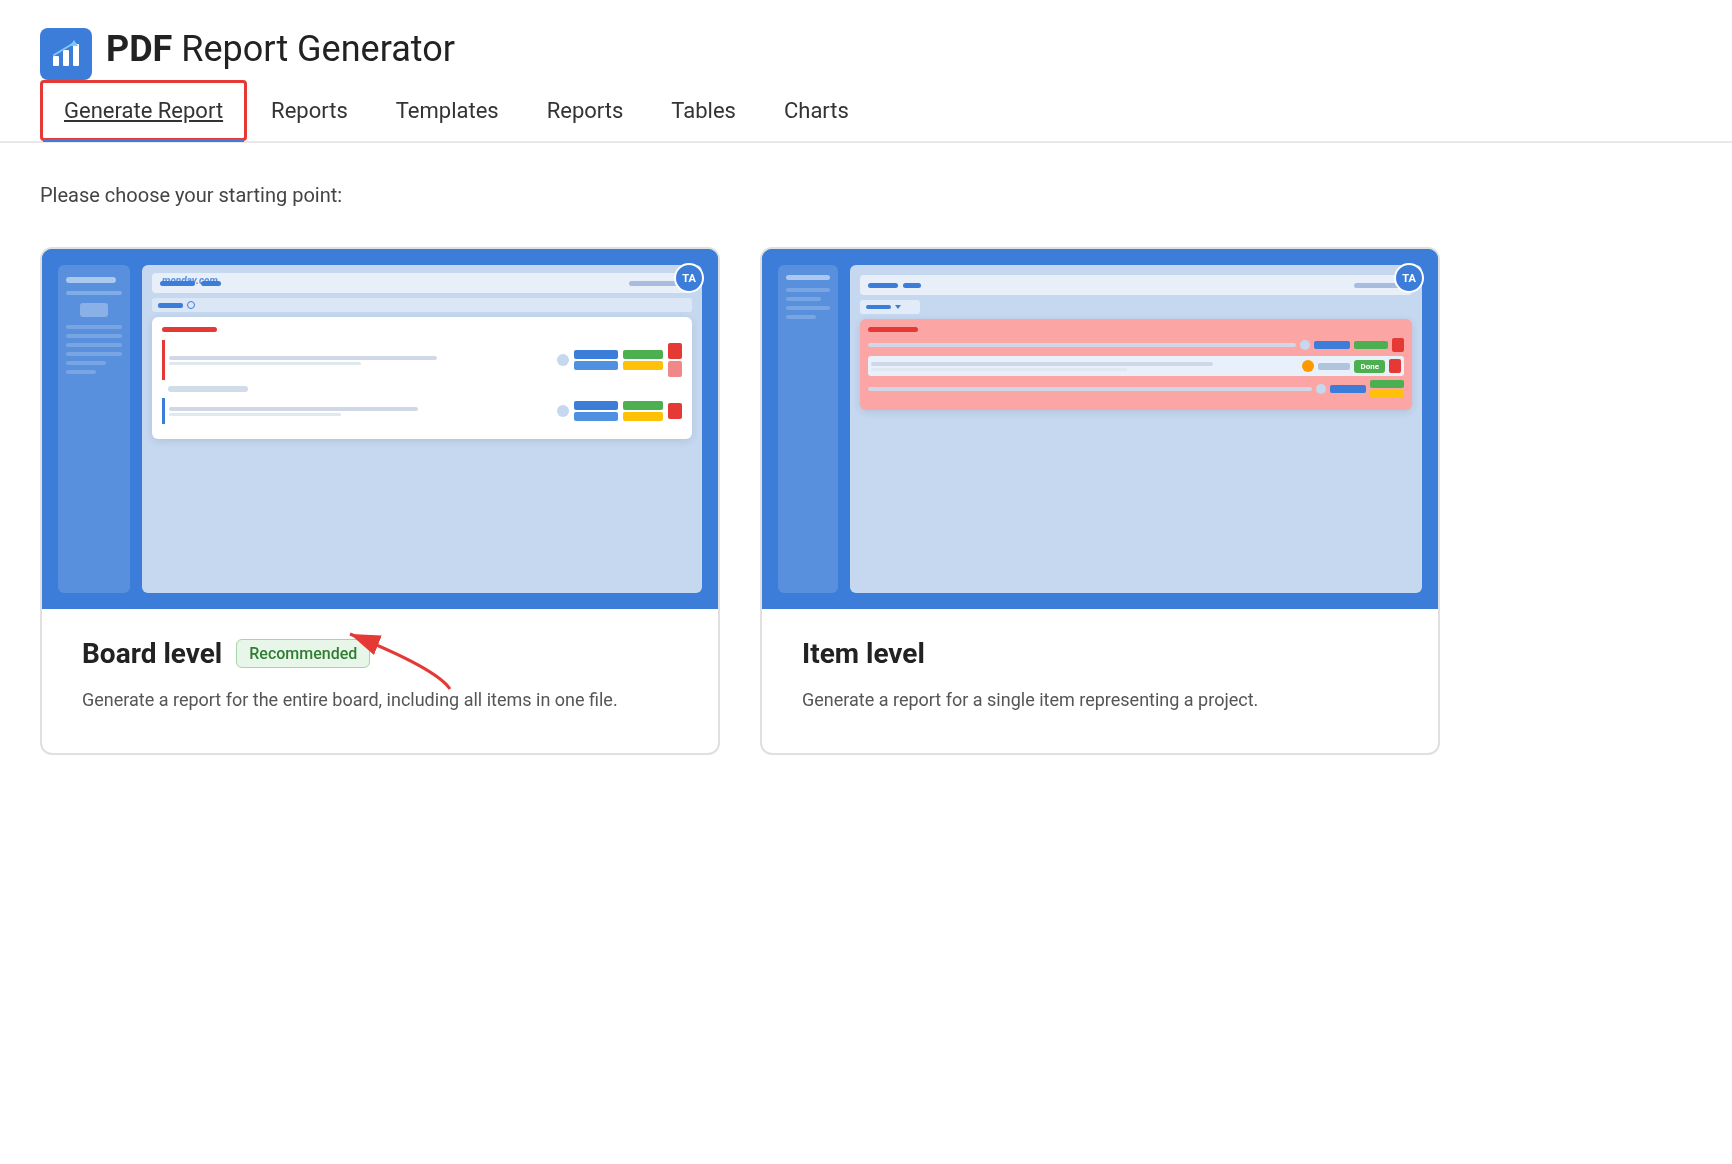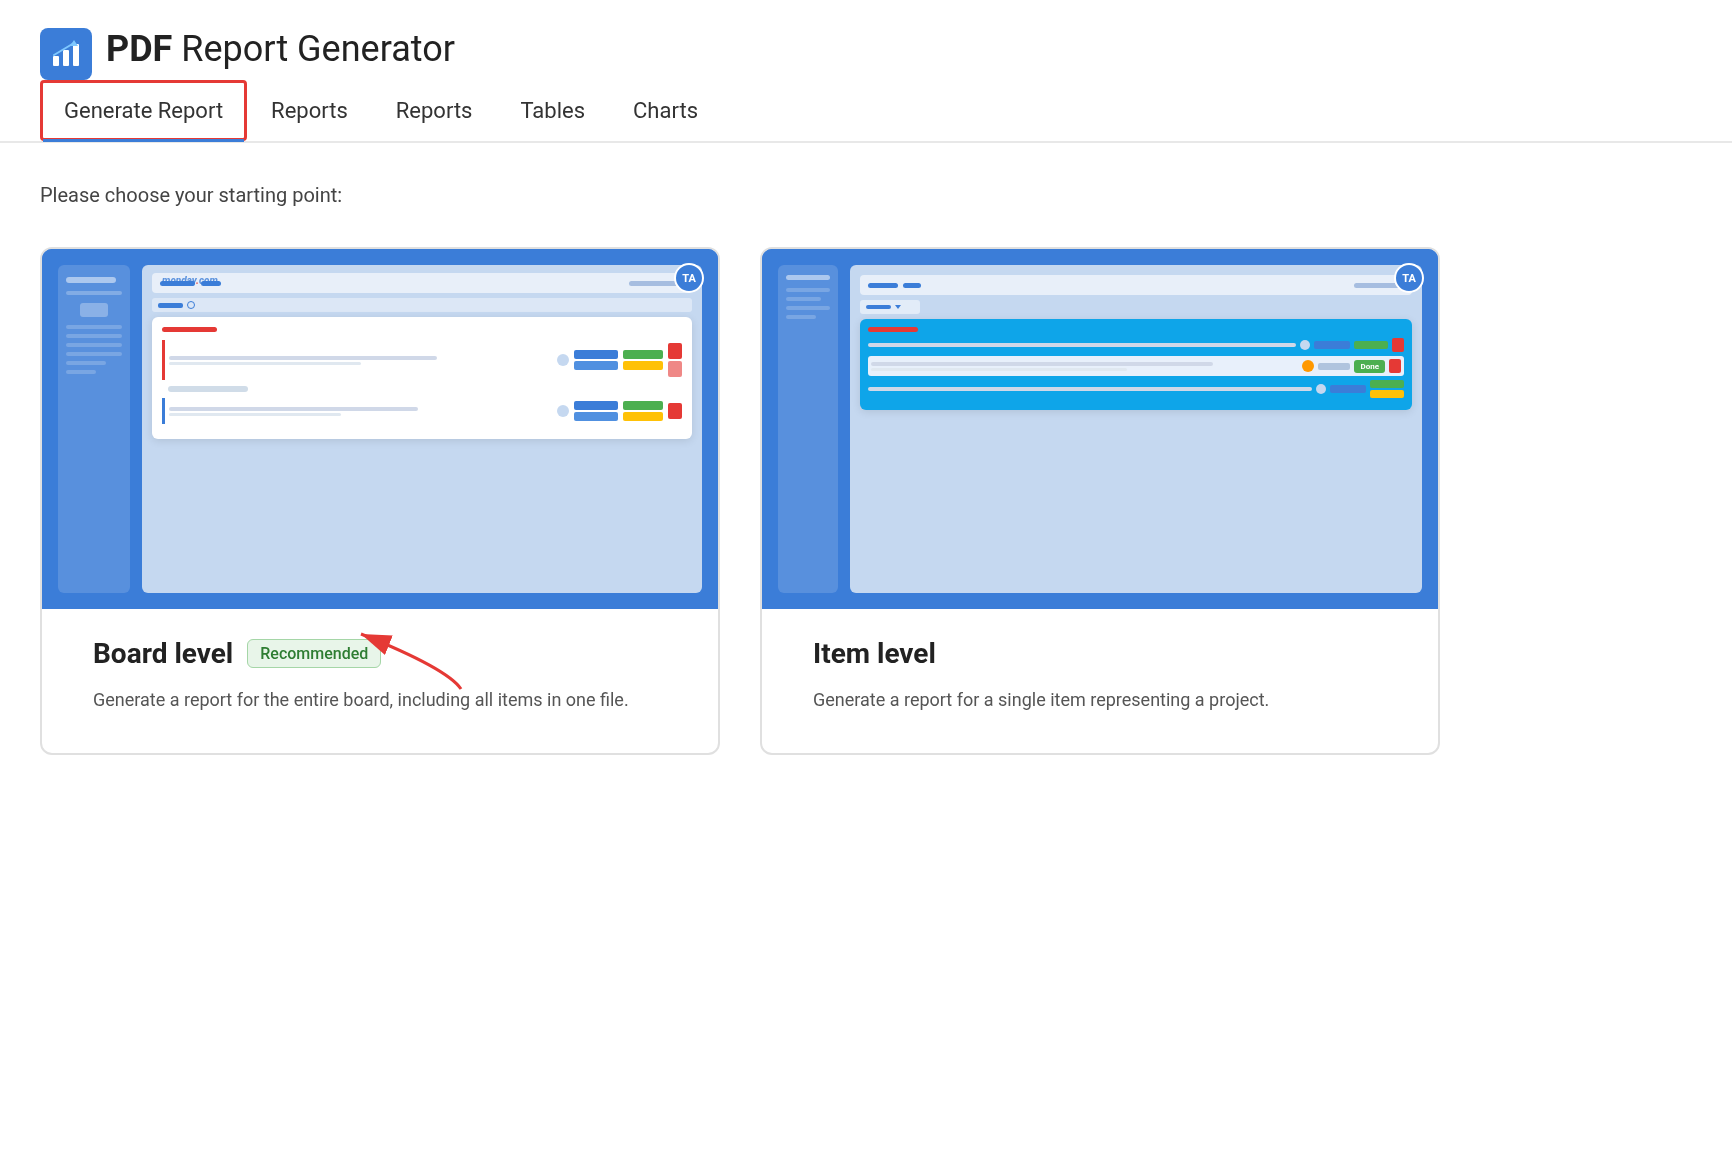--- a/index.html
+++ b/index.html
@@ -45,20 +45,21 @@
       cursor: pointer;
       position: relative;
       white-space: nowrap;
     }
 
     .nav-item.active {
       border: 3px solid #e53935;
       border-radius: 4px;
       color: #333;
       padding: 15px 21px;
+      text-decoration: underline;
     }
 
     .nav-item.active::after {
       content: '';
       position: absolute;
       bottom: -4px;
       left: 0;
       right: 0;
       height: 3px;
       background: #3b7dd8;
@@ -114,21 +115,21 @@
       border: 2px solid white;
     }
 
     
     .arrow-container {
       position: relative;
       display: inline-block;
     }
 
     .card-body {
-      padding: 28px 51px 40px;
+      padding: 28px 40px 40px;
     }
 
     .card-title-row {
       display: flex;
       align-items: center;
       gap: 14px;
       margin-bottom: 16px;
     }
 
     .card-title {
@@ -191,20 +192,21 @@
     </div>
     <div class="logo-text">
       <strong>PDF</strong><span> Report Generator</span>
     </div>
   </div>
 </div>
 
 <div class="nav-full-wrapper">
   <div class="nav-item active">Generate Report</div>
   <div class="nav-item">Reports</div>
+  <div class="nav-item">Templates</div>
   <div class="nav-item">Reports</div>
   <div class="nav-item">Tables</div>
   <div class="nav-item">Charts</div>
 </div>
 
 <div class="page-content">
   <p class="subtitle">Please choose your starting point:</p>
 
   <div class="cards-container">
 
@@ -328,21 +330,21 @@
             <div style="width:30px;height:5px;background:#3b7dd8;border-radius:3px;"></div>
             <div style="width:18px;height:5px;background:#3b7dd8;border-radius:3px;"></div>
             <div style="margin-left:auto;width:50px;height:5px;background:rgba(100,140,200,0.5);border-radius:3px;"></div>
           </div>
 
           <div style="height:14px;background:rgba(255,255,255,0.5);margin:5px 10px;border-radius:3px;width:60px;display:flex;align-items:center;padding:0 6px;">
             <div style="width:25px;height:4px;background:#3b7dd8;border-radius:2px;"></div>
             <div style="margin-left:4px;width:0;height:0;border-left:3px solid transparent;border-right:3px solid transparent;border-top:4px solid #3b7dd8;"></div>
           </div>
 
-          <div style="margin:4px 10px;background:#0ea5e9;border-radius:6px;padding:8px;box-shadow:0 2px 8px rgba(0,0,0,0.1);">
+          <div style="margin:4px 10px;background:#fca5a5;border-radius:6px;padding:8px;box-shadow:0 2px 8px rgba(0,0,0,0.1);">
             <div style="width:50px;height:5px;background:#e53935;border-radius:3px;margin-bottom:6px;"></div>
 
             <div style="display:flex;align-items:center;gap:4px;margin:4px 0;">
               <div style="flex:1;height:4px;background:#d0d8e8;border-radius:2px;width:55%;"></div>
               <div style="width:10px;height:10px;border-radius:50%;background:#c5d8f0;"></div>
               <div style="width:36px;height:8px;background:#3b7dd8;border-radius:2px;"></div>
               <div style="width:34px;height:8px;background:#4caf50;border-radius:2px;"></div>
               <div style="width:12px;height:14px;background:#e53935;border-radius:2px;"></div>
             </div>
 

